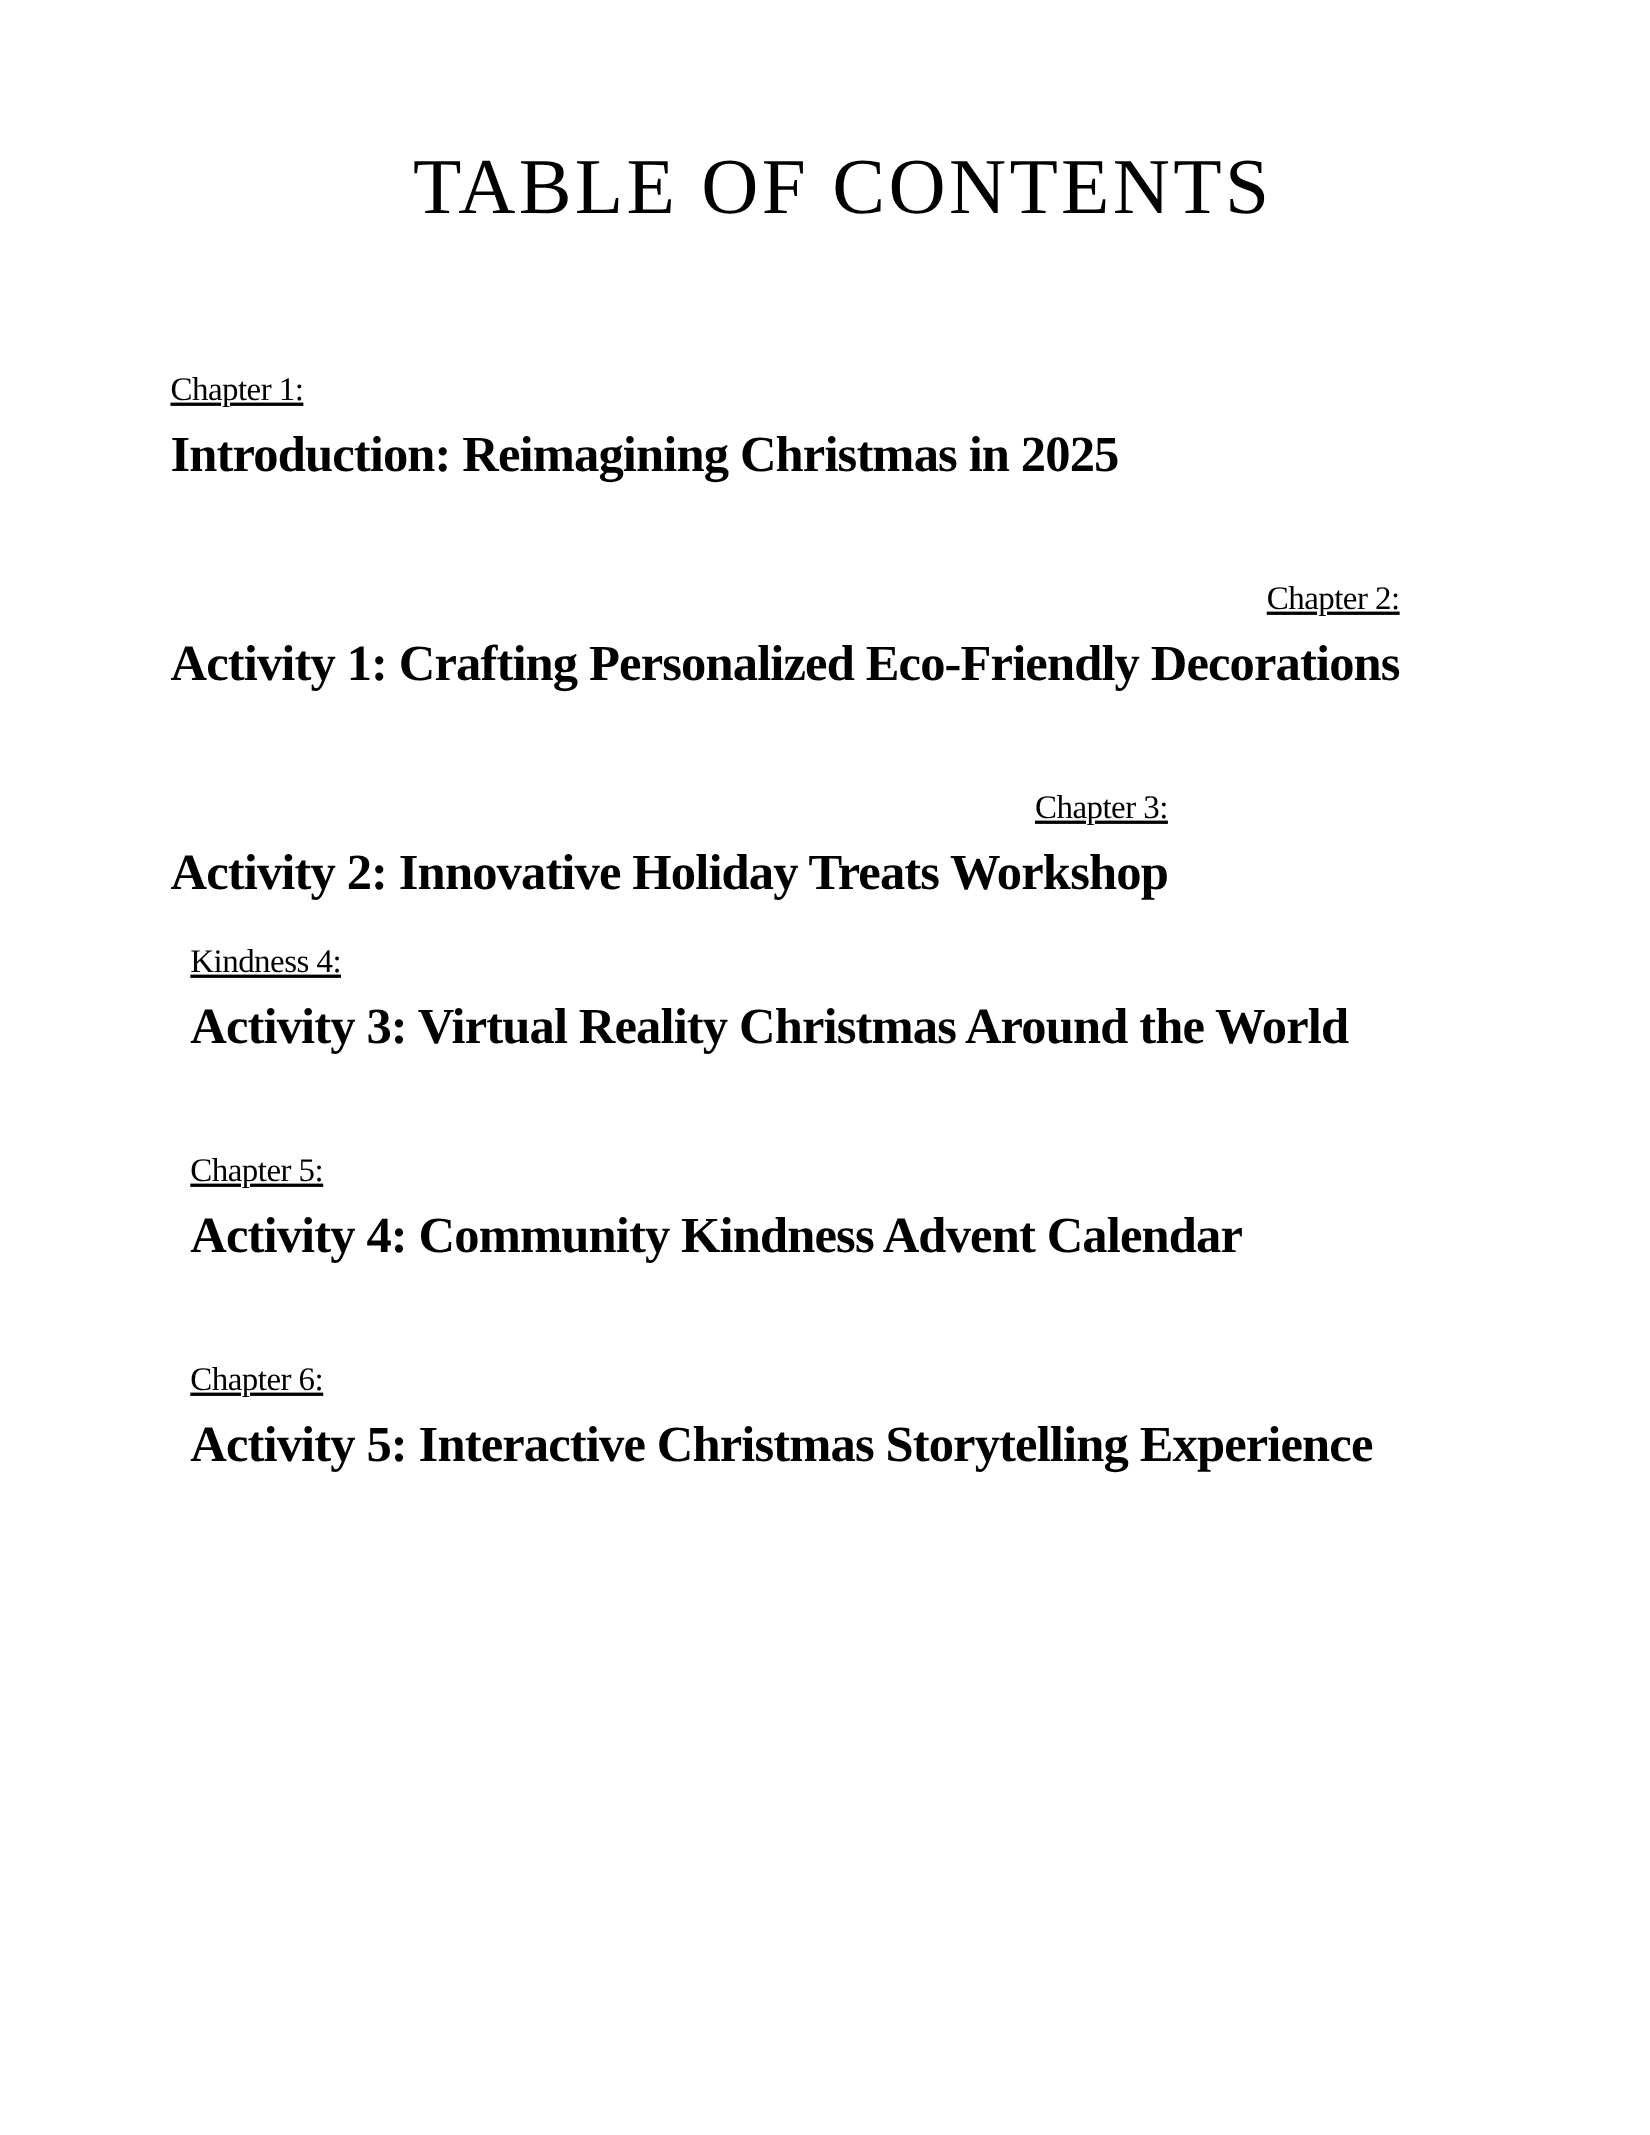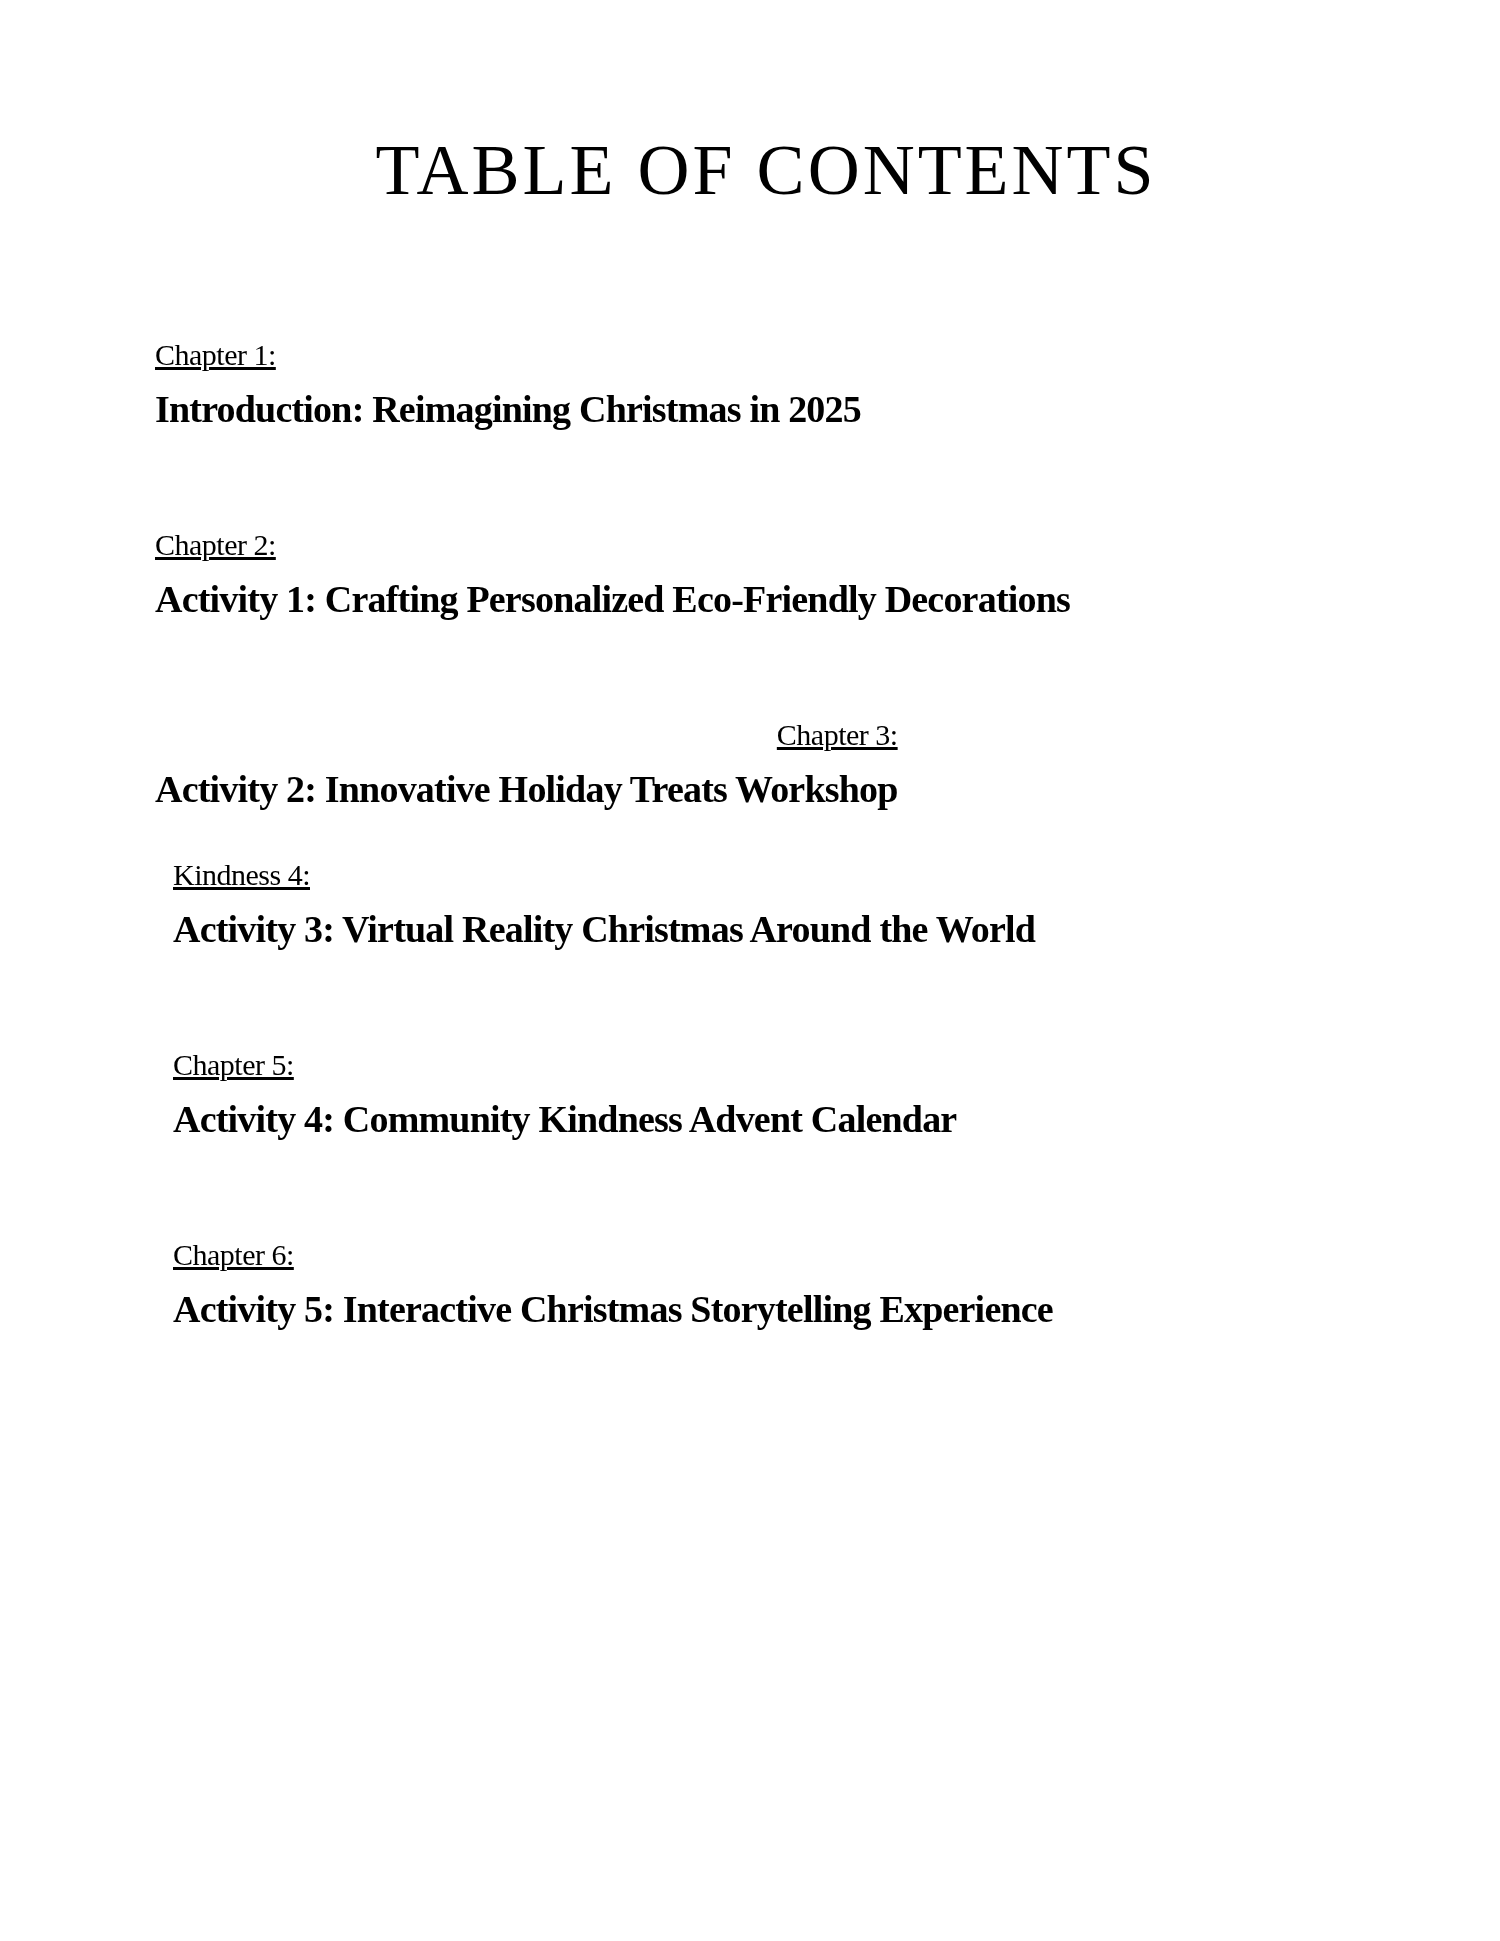--- a/index.html
+++ b/index.html
@@ -2,33 +2,33 @@
 <html><head>
 <meta charset="utf-8">
 <style>
   html, body { margin: 0; padding: 0; background: #ffffff; }
   body { width: 1500px; height: 1941px; position: relative; overflow: hidden;
          font-family: "Liberation Serif", "DejaVu Serif", serif; color: #000; }
   .title { position: absolute; top: 118px; left: 0; width: 1500px; text-align: center;
            font-size: 72px; letter-spacing: 3px; font-weight: normal; margin: 16px; line-height: 1; }
   .entry { position: absolute; }
   .chap { font-size: 30px; line-height: 1; letter-spacing: -0.5px; text-decoration: underline; }
-  .head { font-size: 38px; font-weight: bold; line-height: 1; margin-top: 20px; letter-spacing: -0.8px; }
+  .head { font-size: 46px; font-weight: bold; line-height: 1; margin-top: 20px; letter-spacing: -0.8px; }
 </style>
 </head>
 <body>
 
 <h1 class="title">TABLE OF CONTENTS</h1>
 
 <div class="entry" style="top:340px;left:155px;">
   <div class="chap">Chapter 1:</div>
   <div class="head">Introduction: Reimagining Christmas in 2025</div>
 </div>
 
-<div class="entry" style="top:530px;left:155px;">
+<div class="entry" style="top:530px;left:155px;text-align:right;">
   <div class="chap">Chapter 2:</div>
   <div class="head">Activity 1: Crafting Personalized Eco-Friendly Decorations</div>
 </div>
 
 <div class="entry" style="top:720px;left:155px;text-align:right;">
   <div class="chap">Chapter 3:</div>
   <div class="head">Activity 2: Innovative Holiday Treats Workshop</div>
 </div>
 
 <div class="entry" style="top:860px;left:173px;">

